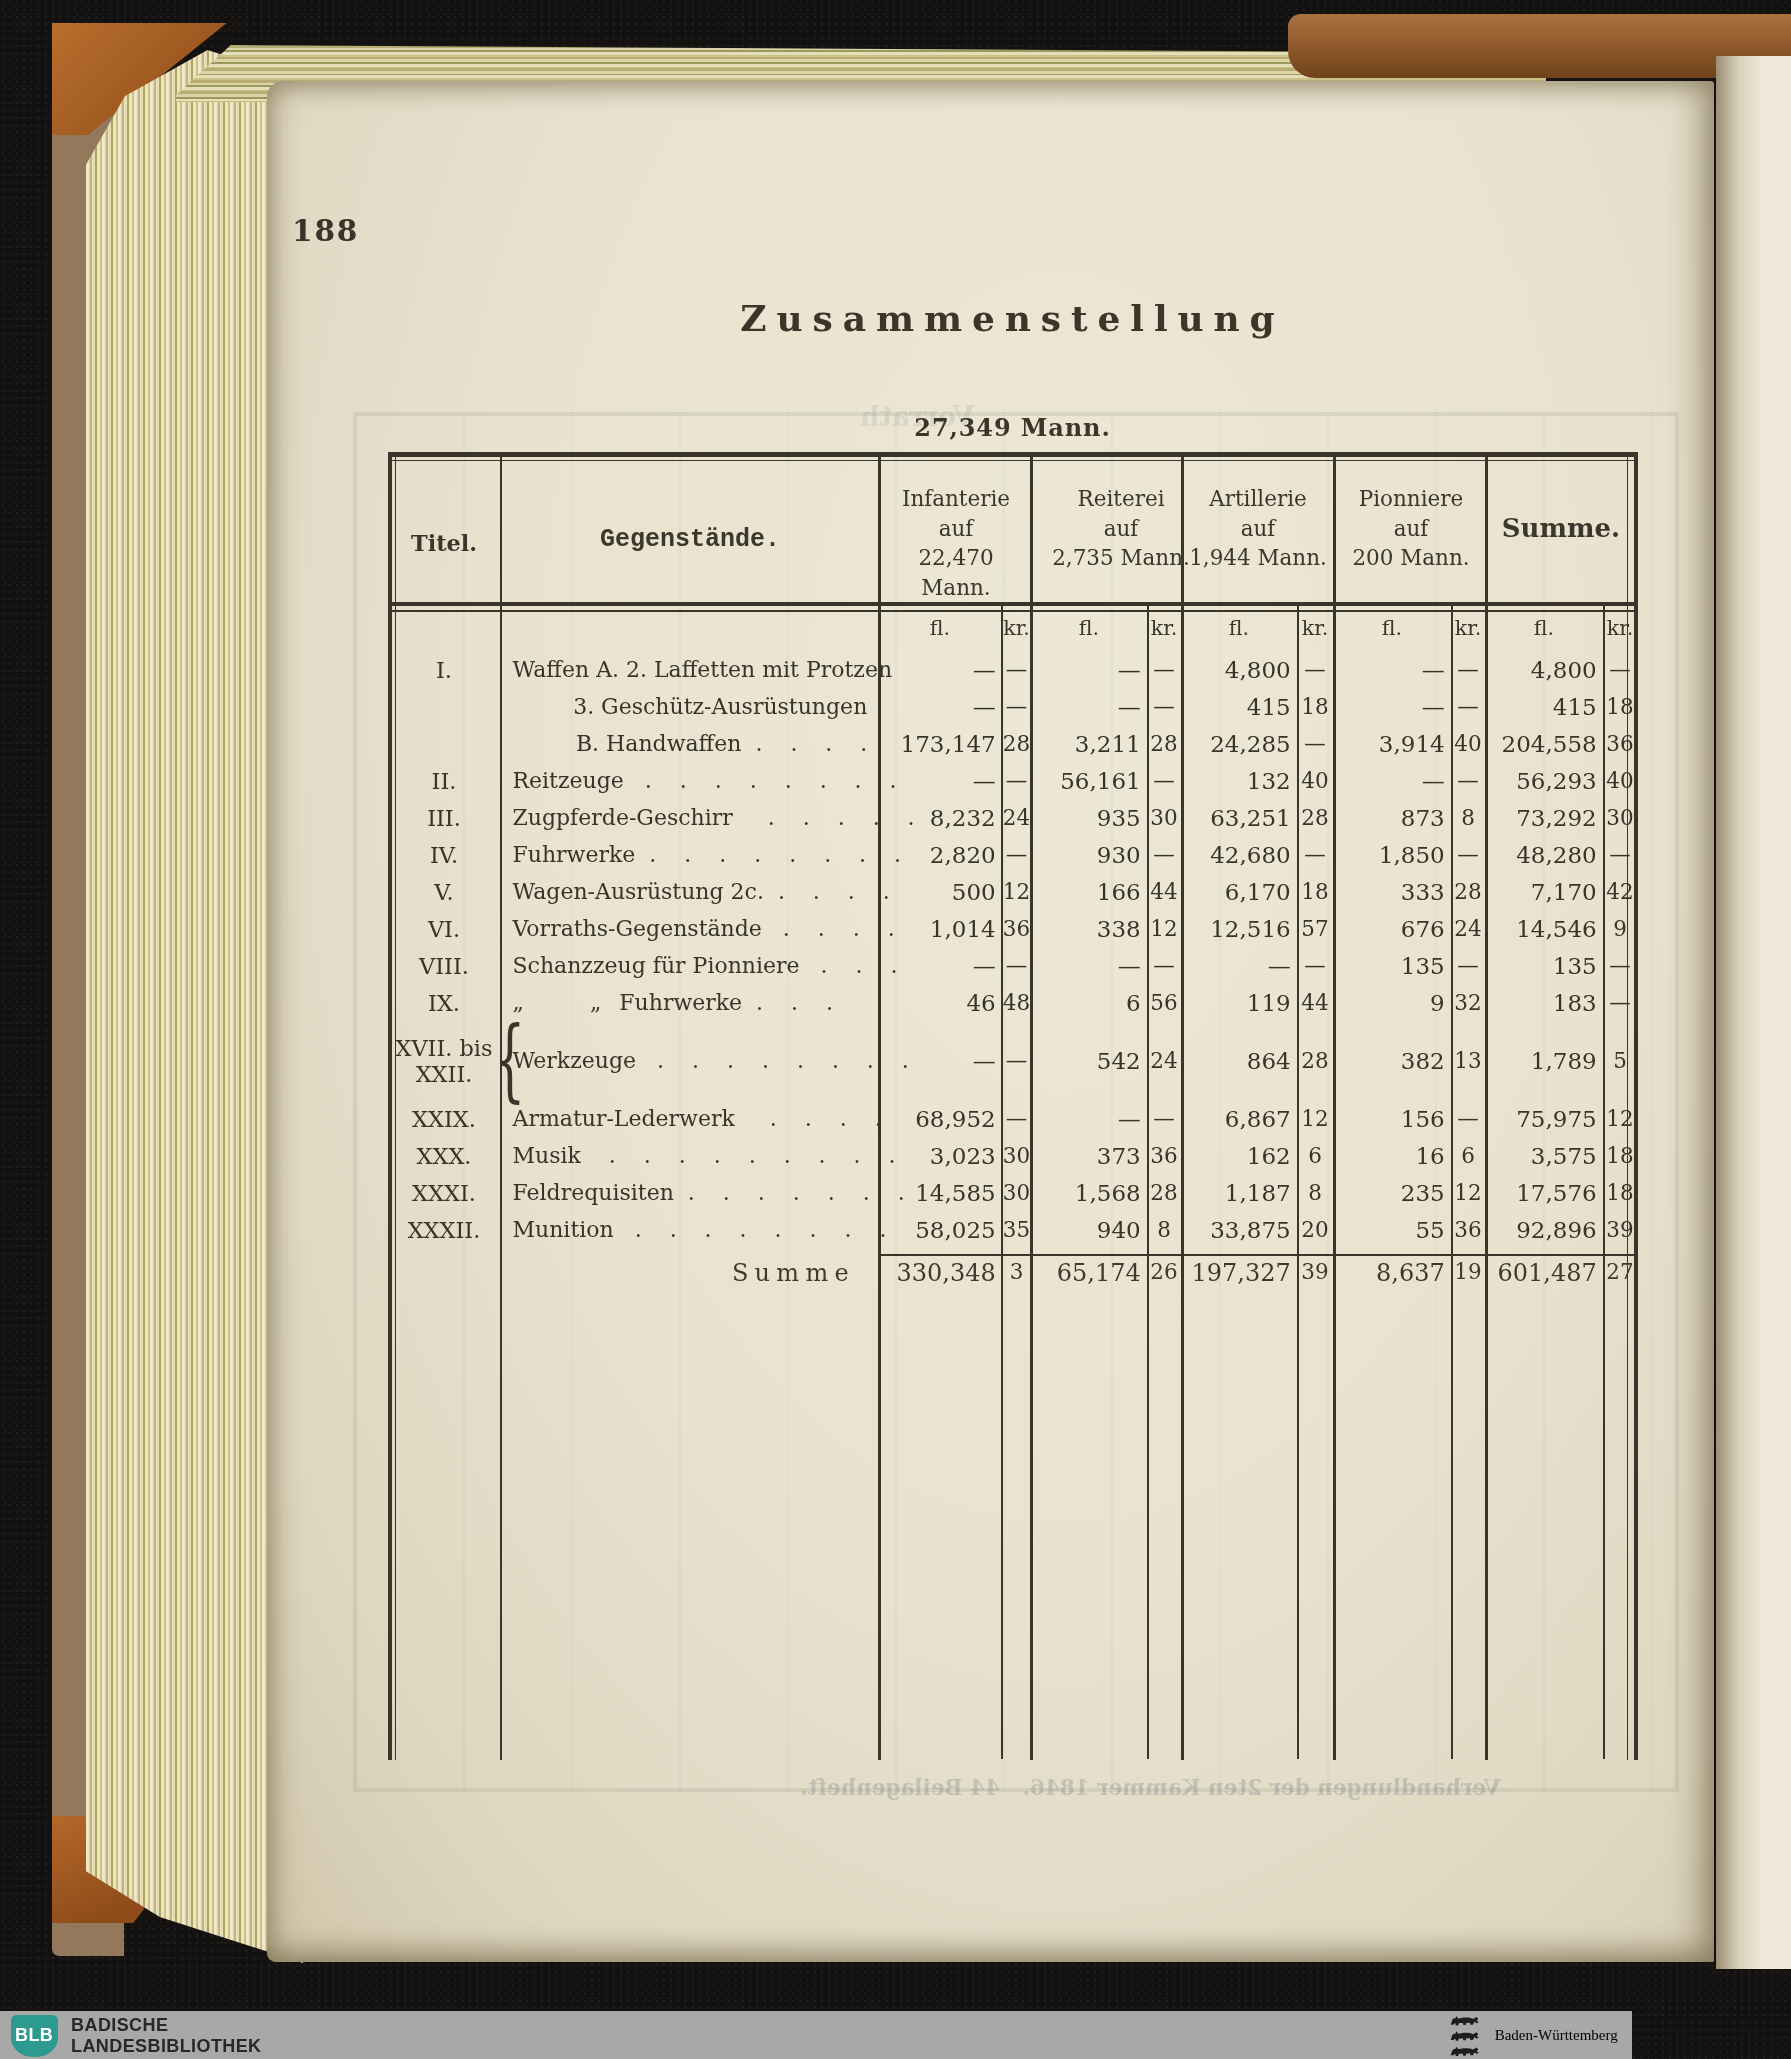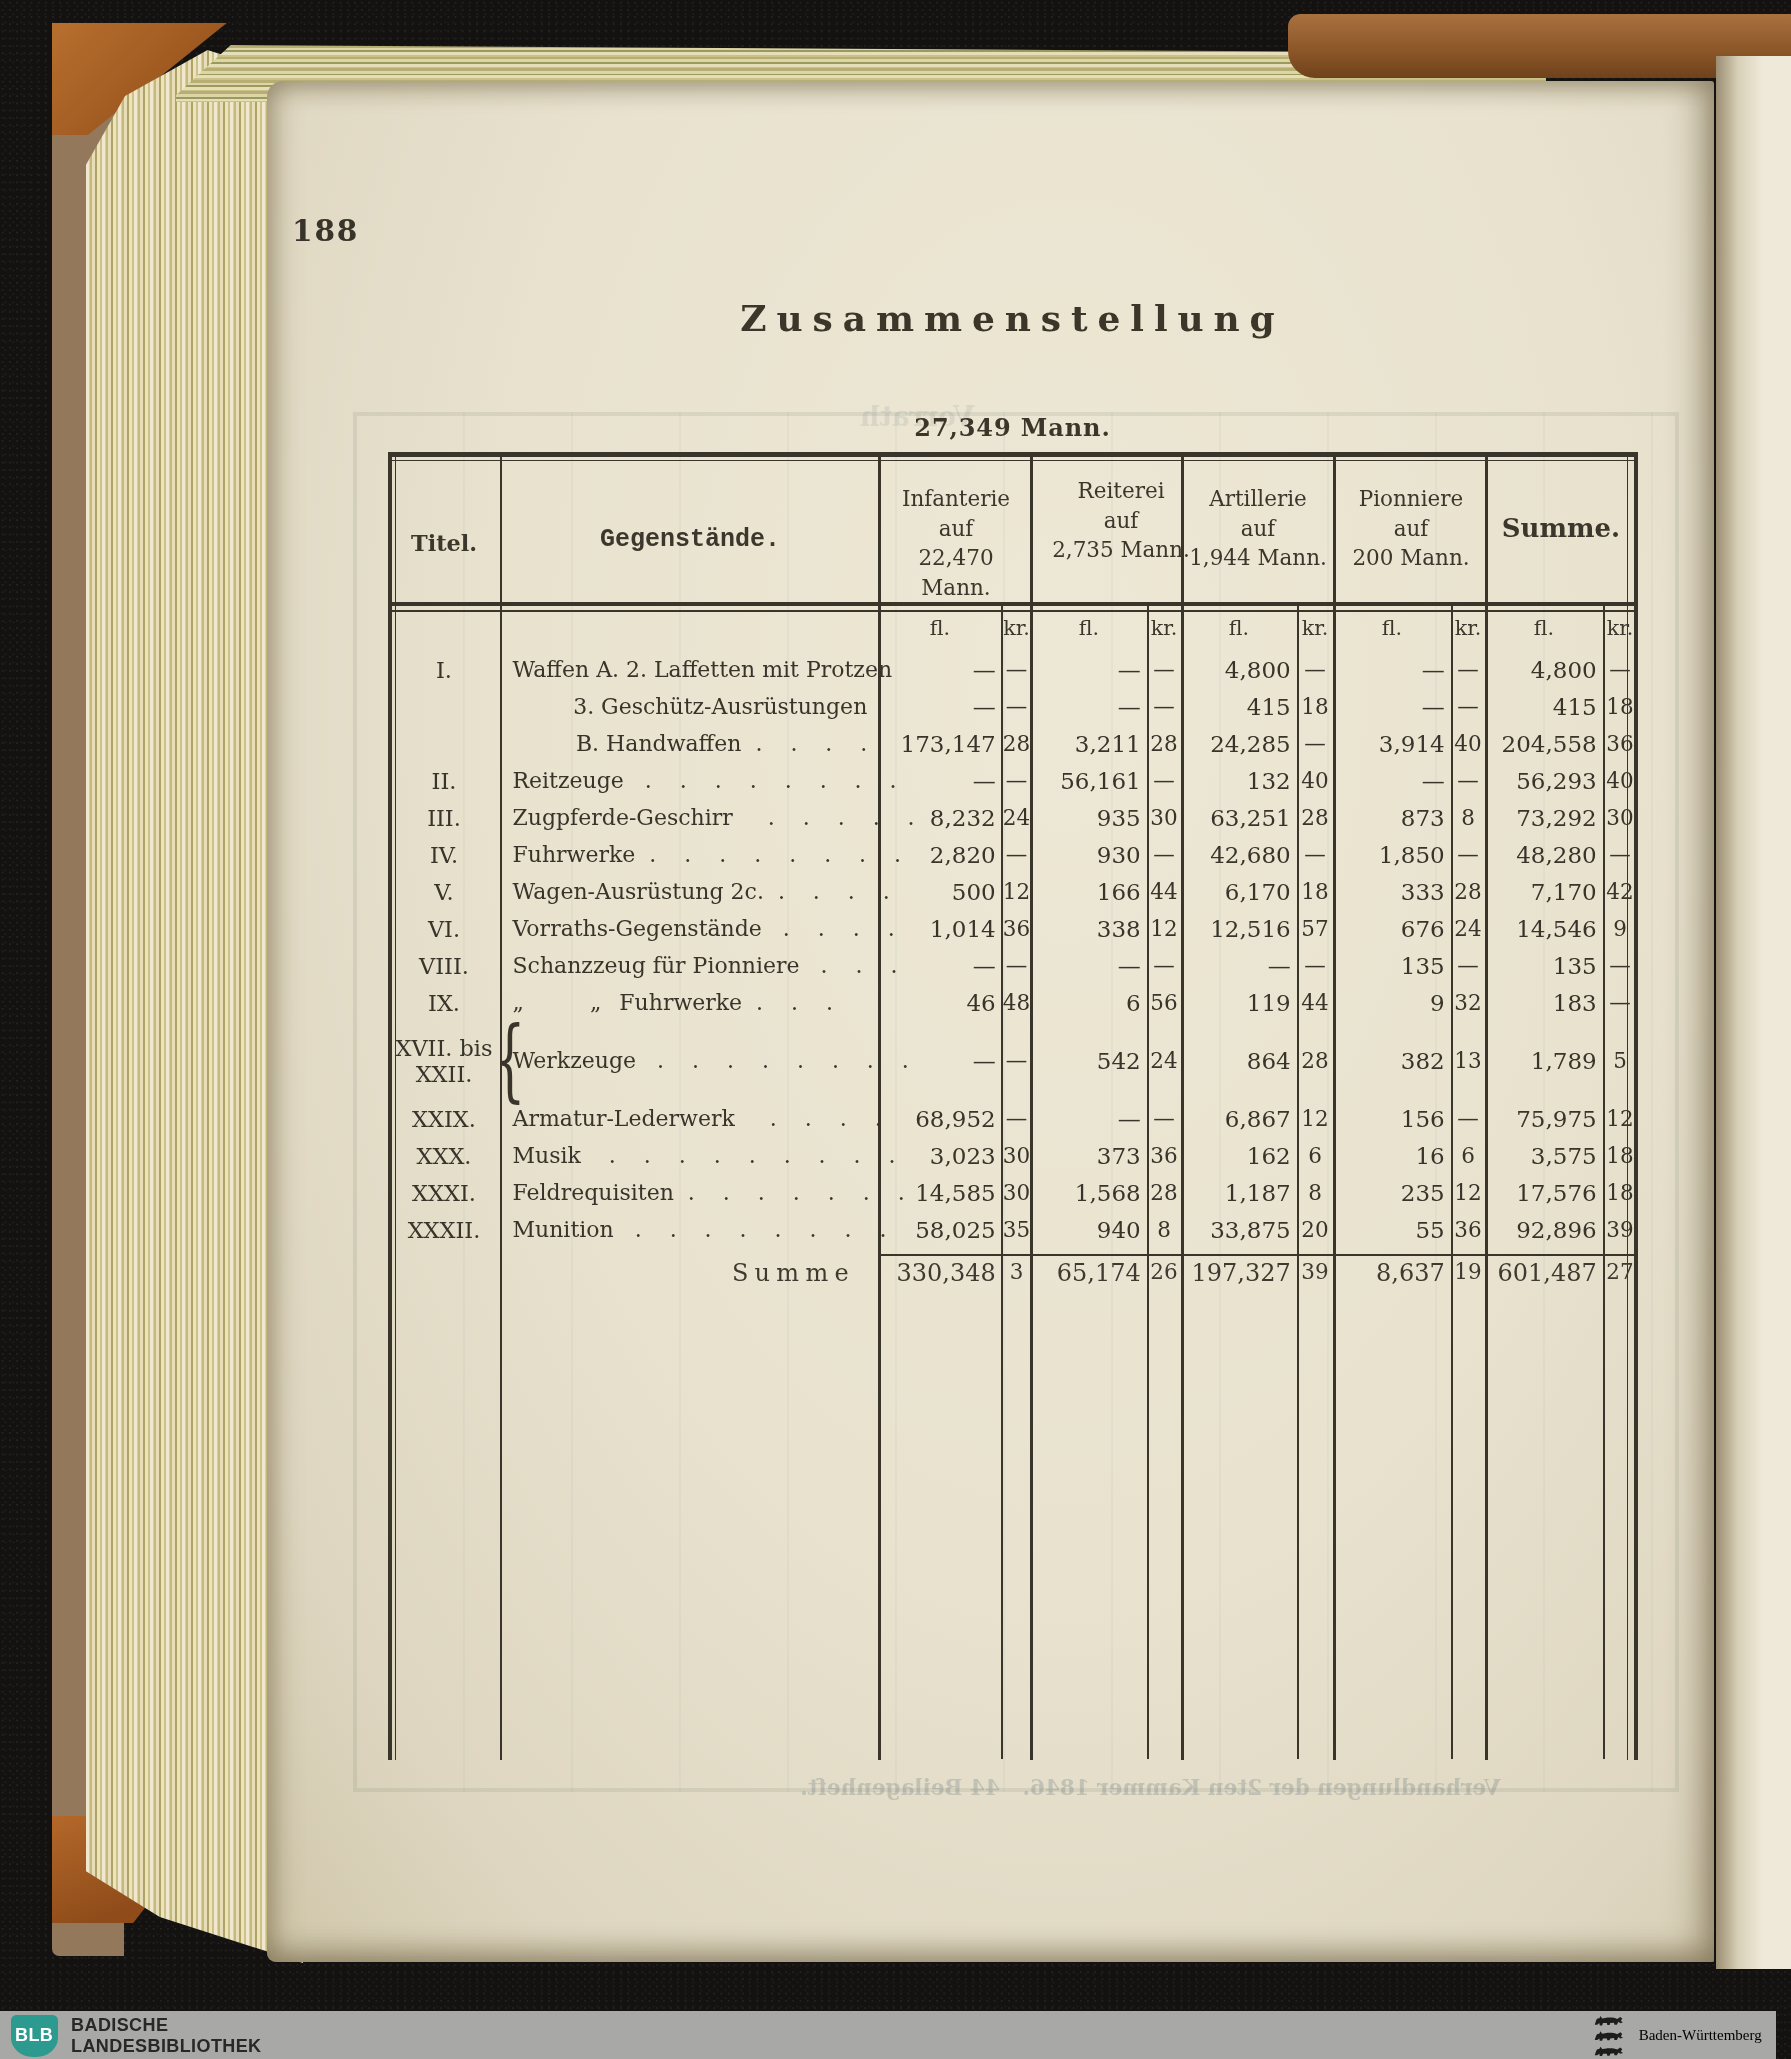--- a/index.html
+++ b/index.html
@@ -74,21 +74,21 @@
   .c-label{padding-left:12.5px;white-space:pre;font-size:22px;overflow:visible;}
   .lbl-right .c-label{text-align:right;padding-right:10.7px;padding-left:0;}
   .fl{text-align:right;padding-right:6.3px;font-variant-numeric:tabular-nums;}
   .kr{text-align:center;font-size:21.5px;}
   .brace{position:absolute;left:93px;top:50%;transform:translateY(-52%) scaleX(.55);
     font-size:90px;font-weight:300;color:#3a352b;}
   .sum-row{position:absolute;left:0;top:807px;width:100%;height:41px;font-size:24px;}
   .sum-label{grid-column:1 / span 2;text-align:right;padding-right:23px;letter-spacing:6.3px;font-weight:500;}
 
   
-  .footer-bar{left:0;top:2011px;width:1776px;height:49px;background:#a8a8a6;
+  .footer-bar{left:0;top:2011px;width:1632px;height:49px;background:#a8a8a6;
     display:flex;align-items:center;font-family:"Liberation Sans", sans-serif;}
   .blb-badge{margin-left:10.7px;width:47px;height:42px;background:#2d9a8f;color:#fff;
     border-radius:5.4px 5.4px 46% 46%;display:flex;align-items:center;justify-content:center;
     font-weight:bold;font-size:18px;letter-spacing:0.4px;}
   .blb-text{margin-left:13.4px;font-weight:bold;font-size:18px;line-height:20.6px;color:#282826;letter-spacing:0.4px;}
   .footer-right{margin-left:auto;margin-right:14.3px;display:flex;align-items:center;gap:10.7px;}
   .bw-label{font-size:15px;color:#000000;font-family:Liberation Serif, serif;}
   .lions-svg{display:block;}
 </style>
 </head>
@@ -139,21 +139,21 @@
     <div class="rule" style="left:1239px;top:0;width:0.9px;height:1308px;"></div>
     <div class="rule" style="left:1246px;top:0;width:3.6px;height:1308px;"></div>
 
     <div class="hdr-cell hdr-small" style="left:0;top:77px;width:112px;">Titel.</div>
     <div class="hdr-cell hdr-geg" style="left:114px;top:73px;width:376px;">Gegenstände.</div>
     <div class="hdr-cell" style="left:493px;top:32px;width:150px;">
       <span>Infanterie</span><br>
       <span>auf</span><br>
       <span>22,470 Mann.</span>
     </div>
-    <div class="hdr-cell" style="left:645px;top:24px;width:176px;">
+    <div class="hdr-cell" style="left:645px;top:32px;width:176px;">
       <span>Reiterei</span><br>
       <span>auf</span><br>
       <span>2,735 Mann.</span>
     </div>
     <div class="hdr-cell" style="left:795px;top:32px;width:150px;">
       <span>Artillerie</span><br>
       <span>auf</span><br>
       <span>1,944 Mann.</span>
     </div>
     <div class="hdr-cell" style="left:948px;top:32px;width:150px;">

